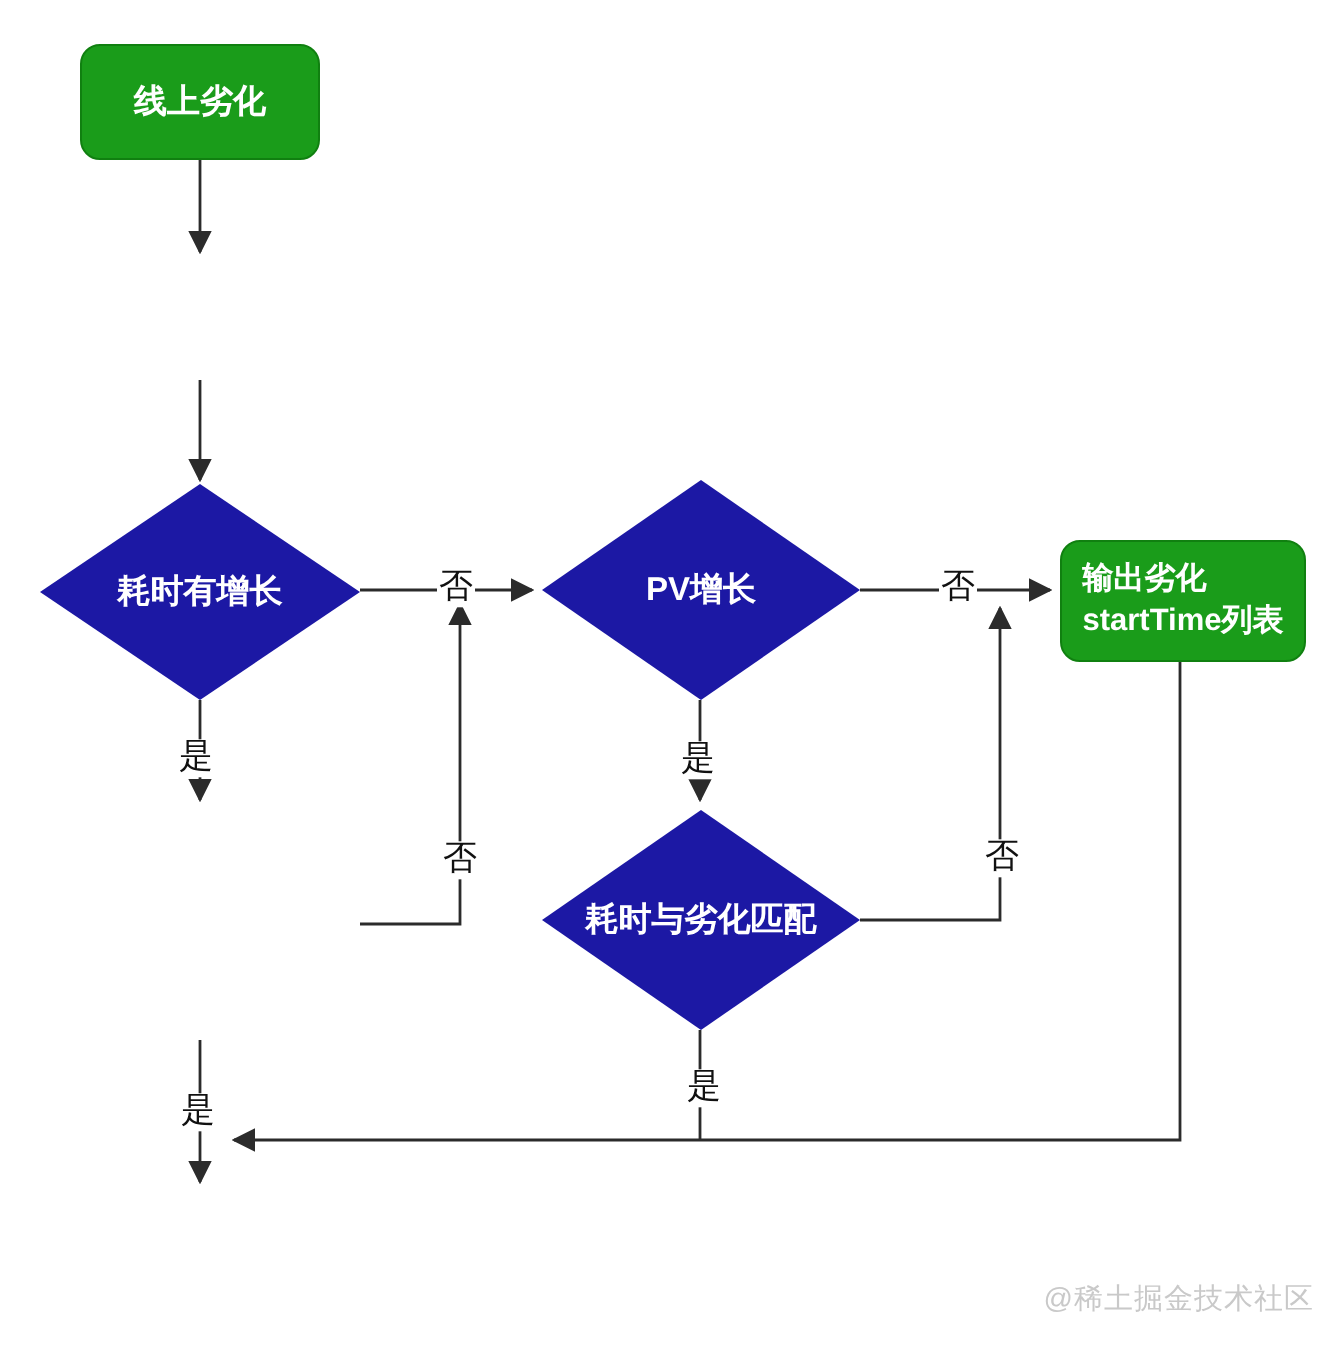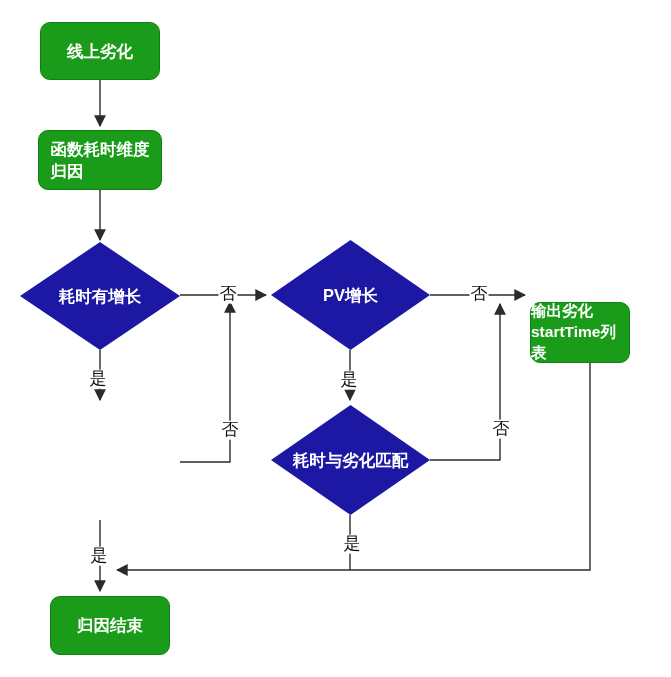--- a/index.html
+++ b/index.html
@@ -98,45 +98,43 @@
     <path d="M430,460 H500 V304" marker-end="url(#arrow)"></path>
     <path d="M100,350 V400" marker-end="url(#arrow)"></path>
     <path d="M350,350 V400" marker-end="url(#arrow)"></path>
     <path d="M100,520 V591" marker-end="url(#arrow)"></path>
     <path d="M350,515 V570"></path>
     <path d="M590,331 V570 H117" marker-end="url(#arrow)"></path>
   </svg>
 
   <div class="node process" style="left:40px; top:22px; width:120px; height:58px;">线上劣化</div>
 
-  <div class="node process" style="left:38px; top:130px; width:124px; height:60px;">函数耗时维度
-归因</div>
 
   <div class="node decision" style="left:20px; top:242px; width:160px; height:108px;">耗时有增长</div>
 
   <div class="node decision" style="left:271px; top:240px; width:159px; height:110px;">PV增长</div>
 
 
   <div class="node decision" style="left:271px; top:405px; width:159px; height:110px;">耗时与劣化匹配</div>
 
-  <div class="node process" style="left:530px; top:270px; width:100px; height:61px; font-size:15.5px;margin-top:32px;">输出劣化
+  <div class="node process" style="left:530px; top:270px; width:123px; height:61px; font-size:15.5px;">输出劣化
 startTime列表</div>
 
-  <div class="node process" style="left:50px; top:596px; width:120px; height:59px;">归因结束</div>
 
   <div class="edge-label" style="left:228px; top:294px;">否</div>
 
   <div class="edge-label" style="left:230px; top:430px;">否</div>
 
   <div class="edge-label" style="left:479px; top:294px;">否</div>
 
   <div class="edge-label" style="left:501px; top:429px;">否</div>
 
   <div class="edge-label" style="left:98px; top:379px;">是</div>
 
   <div class="edge-label" style="left:349px; top:380px;">是</div>
 
   <div class="edge-label" style="left:99px; top:556px;">是</div>
 
   <div class="edge-label" style="left:352px; top:544px;">是</div>
 
+  <div class="watermark">@稀土掘金技术社区</div>
 
 </div>
 
 </body></html>

